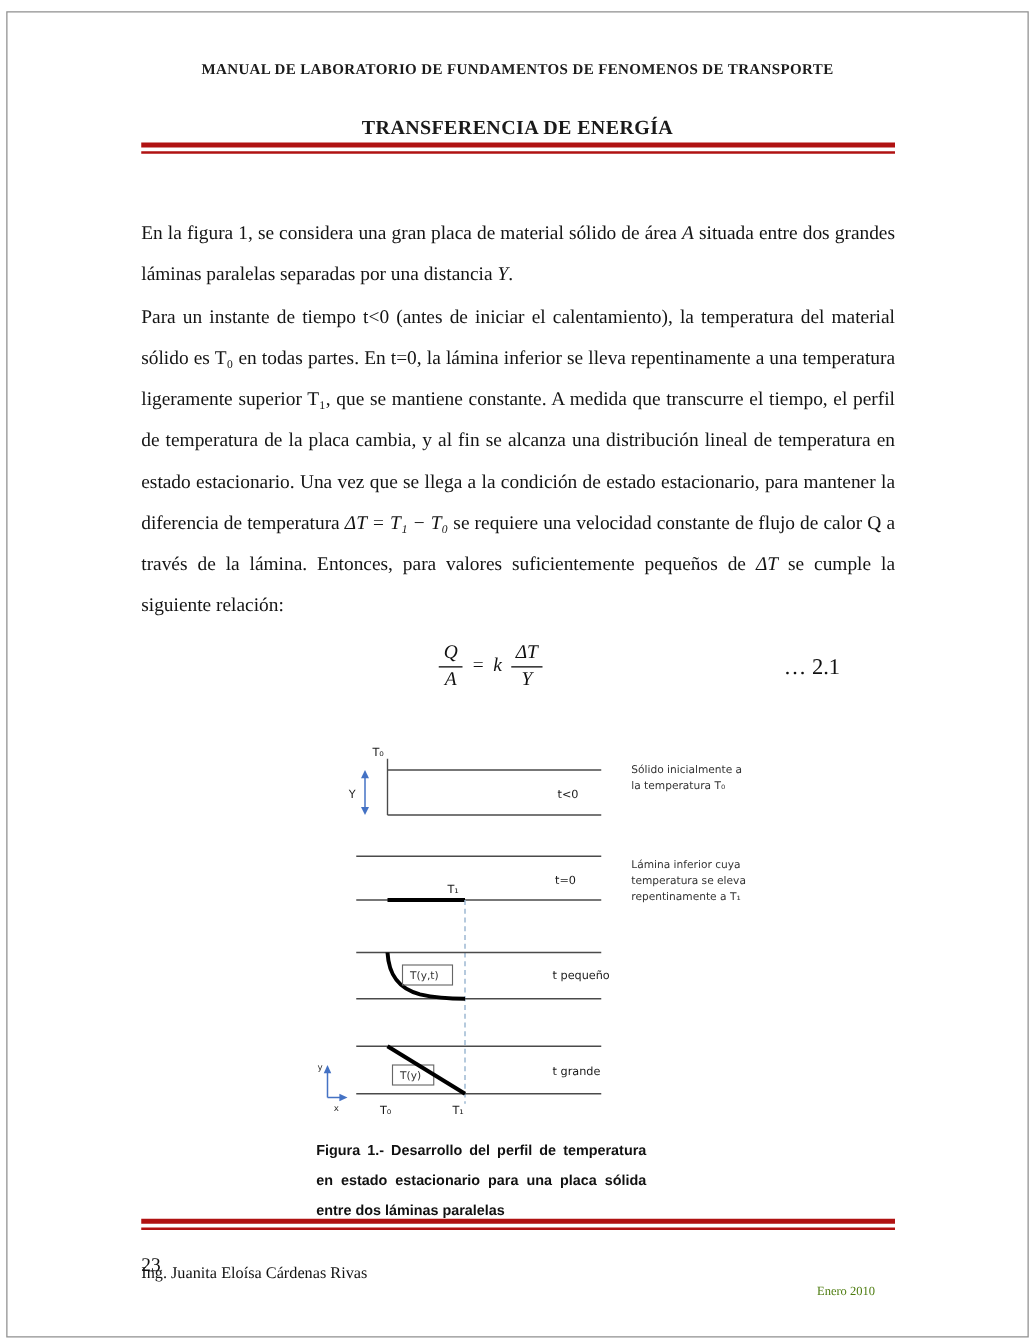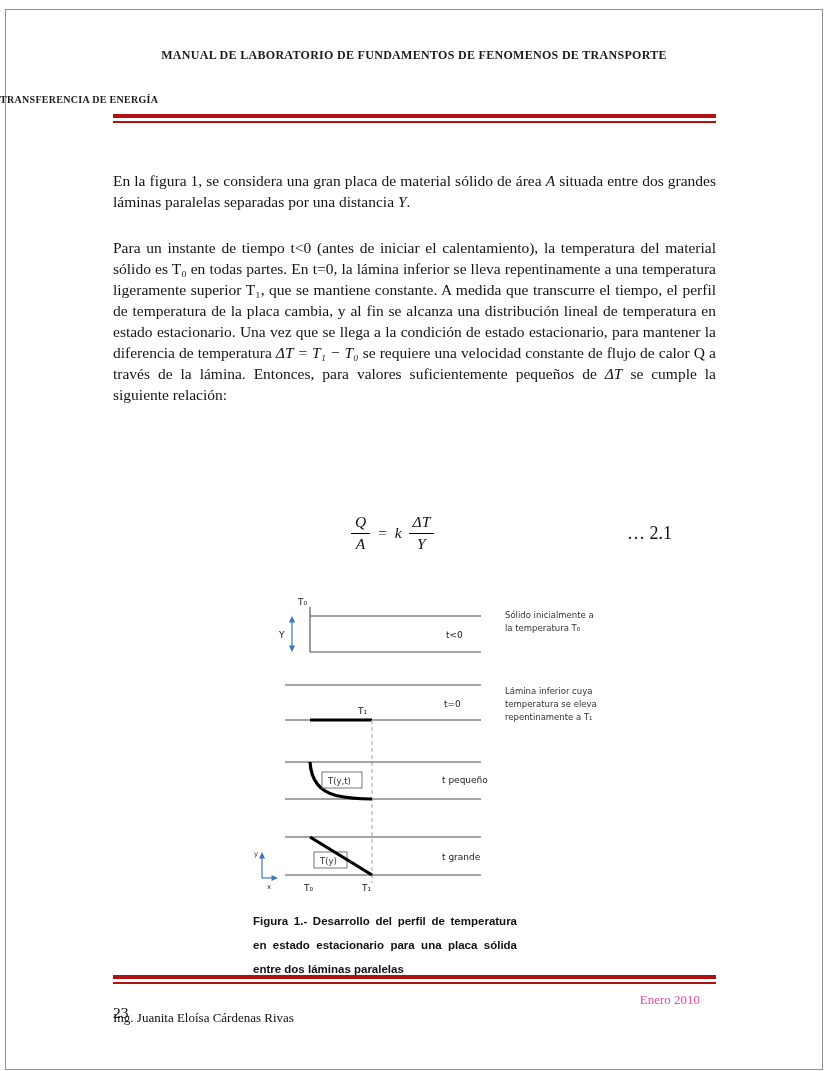--- a/index.html
+++ b/index.html
@@ -1,40 +1,40 @@
 <!DOCTYPE html>
 <html style="--rule-red: #B01212; --diagram-blue: #4472C4;"><head>
 <meta charset="utf-8">
 <style>
   *{margin:0;padding:0;box-sizing:border-box}
   html,body{background:#ffffff}
   body{font-family:"Liberation Serif",serif}
   .page{position:relative;width:828px;height:1071px;background:#fff;margin:4px auto;color:#111;overflow:hidden}
   .frame{position:absolute;inset:5px;border:1px solid #8f8f8f;pointer-events:none}
   .doc-title{position:absolute;top:44px;left:0;width:100%;text-align:center;font-size:12px;font-weight:bold;letter-spacing:.3px;color:#1a1a1a}
-  .doc-subtitle{position:absolute;top:90px;left:0;width:100%;font-size:10px;font-weight:bold;letter-spacing:.3px;color:#1a1a1a}
+  .doc-subtitle{position:absolute;top:90px;left:0;width:100%;text-align:center;font-size:16px;font-weight:bold;letter-spacing:.3px;color:#1a1a1a}
   .rule{position:absolute;left:113px;width:603px;height:9px;
         border-top:4px solid var(--rule-red,#B01212);
         border-bottom:2px solid var(--rule-red,#B01212)}
   .rule.top{top:110px}
   .rule.bottom{top:971px}
-  .para{position:absolute;left:113px;width:603px;font-size:15.5px;line-height:21px;text-align:justify;color:#141414}
+  .para{position:absolute;left:113px;width:603px;font-size:15.5px;line-height:33px;text-align:justify;color:#141414}
   .p1{top:166px}
   .p2{top:233px}
   .var,.math{font-style:italic}
   .eq-block{position:absolute;left:113px;top:502px;width:603px;height:54px}
   .eq-body{position:absolute;left:238px;top:0;height:54px;display:flex;align-items:center;gap:7px;font-size:15.5px;font-style:italic;color:#111}
   .frac{display:inline-flex;flex-direction:column;align-items:center;line-height:1.3}
   .frac .num{padding:0 4px;border-bottom:1.3px solid #000}
   .frac .den{padding:0 4px}
   .eq-number{position:absolute;right:44px;top:17px;font-size:18px;font-style:normal;color:#111}
   .figure{position:absolute;left:248px;top:586px}
   .fig-caption{position:absolute;left:253px;top:905px;width:264px;font-family:"Liberation Sans",sans-serif;
                font-weight:bold;font-size:11.5px;line-height:24px;text-align:justify;color:#111}
-  .footer-date{position:absolute;left:113px;top:988px;width:603px;text-align:right;font-size:13px;padding-right:16px;color:#ec4899}
+  .footer-date{position:absolute;left:113px;top:1024px;width:603px;text-align:right;font-size:10px;padding-right:16px;color:#4d7c0f}
   .footer-author{position:absolute;left:113px;top:1006px;font-size:13px;color:#111}
   .footer-page{position:absolute;left:113px;top:1000px;width:603px;font-size:15.5px;padding-right:28px;color:#111}
   
   .thin{stroke:#4a4a4a;stroke-width:1.1;fill:none}
   .thick{stroke:#000;stroke-width:3.2;fill:none}
   .dash{stroke:#9db8d2;stroke-width:1.2;stroke-dasharray:4 3;fill:none}
   .bluestroke{stroke:var(--diagram-blue,#4472C4);stroke-width:1.2;fill:none}
   .bluefill{fill:var(--diagram-blue,#4472C4);stroke:none}
   .boxr{fill:none;stroke:#666;stroke-width:0.9}
   text.lbl{font:9px "DejaVu Sans",sans-serif;fill:#1a1a1a}

